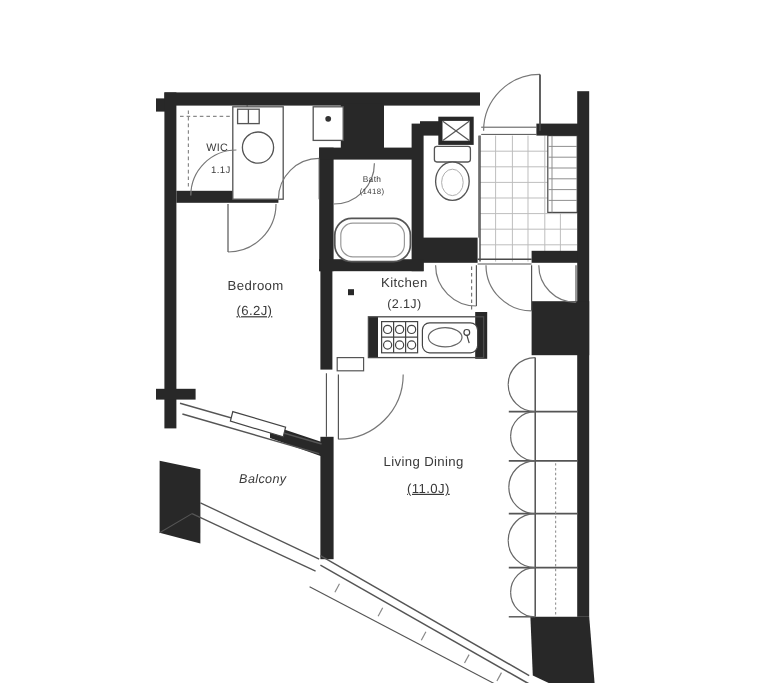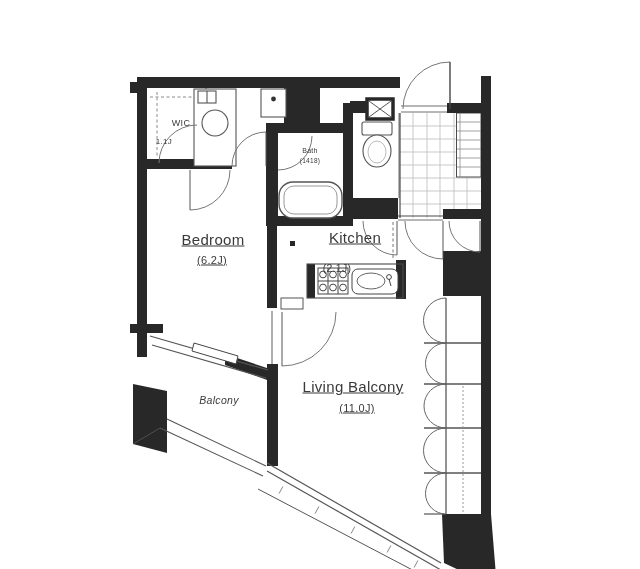--- a/index.html
+++ b/index.html
@@ -6,21 +6,21 @@
   .stage{
     position:relative;width:640px;height:569px;background:#ffffff;overflow:hidden;
     font-family:"Liberation Sans","DejaVu Sans",sans-serif;
     margin-top:46px;
   }
   .stage svg{position:absolute;left:0;top:0;}
   .lbl{
     position:absolute;transform:translate(-50%,-50%);
     color:#3a3a3a;white-space:nowrap;letter-spacing:.3px;line-height:1;
   }
-  .fs13{font-size:15px;text-decoration:underline;}
+  .fs13{font-size:11px;}
   .fs11{font-size:11px;text-decoration:underline;}
   .fs10{font-size:10.5px;}
   .fs9{font-size:9px;}
   .fs8{font-size:8px;}
   .fs7{font-size:7px;}
   .fs65{font-size:6.5px;}
 </style>
 </head>
 <body>
 
@@ -209,23 +209,23 @@
   </g>
 
   <g>
     <circle cx="464" cy="551" r="10" fill="#ffffff" stroke="#222222" stroke-width="2"></circle>
     <polygon points="472,543 457,558 464,551" fill="#111111"></polygon>
     <line x1="472" y1="543" x2="457" y2="558" stroke="#111111" stroke-width="1.5"></line>
   </g>
 </svg>
 
   <div class="lbl fs9" style="left:181px;top:77px;">WIC</div>
-  <div class="lbl fs8" style="left:164px;top:96px;">1.1J</div>
+  <div class="lbl fs8" style="left:184px;top:96px;">1.1J</div>
   <div class="lbl fs7" style="left:310px;top:104px;">Bath</div>
   <div class="lbl fs65" style="left:310px;top:115px;">(1418)</div>
   <div class="lbl fs13" style="left:213px;top:193px;">Bedroom</div>
   <div class="lbl fs11" style="left:212px;top:214px;">(6.2J)</div>
-  <div class="lbl fs13" style="left:355px;top:191px;">Kitchen</div>
-  <div class="lbl fs10" style="left:337px;top:222px;">(2.1J)</div>
+  <div class="lbl fs13" style="left:337px;top:191px;">Kitchen</div>
+  <div class="lbl fs10" style="left:337px;top:208px;">(2.1J)</div>
   <div class="lbl fs10" style="left:219px;top:354px;font-style:italic;">Balcony</div>
-  <div class="lbl fs13" style="left:353px;top:340px;">Living Balcony</div>
+  <div class="lbl fs13" style="left:353px;top:340px;">Living Dining</div>
   <div class="lbl fs11" style="left:357px;top:362px;">(11.0J)</div>
 </div>
 
 </body></html>

